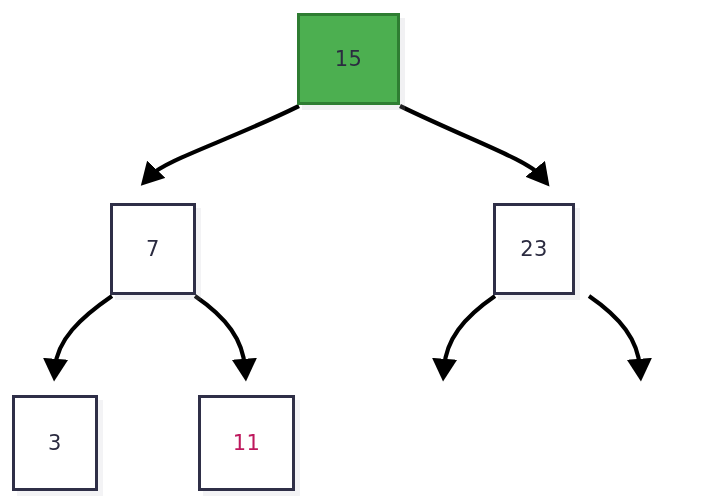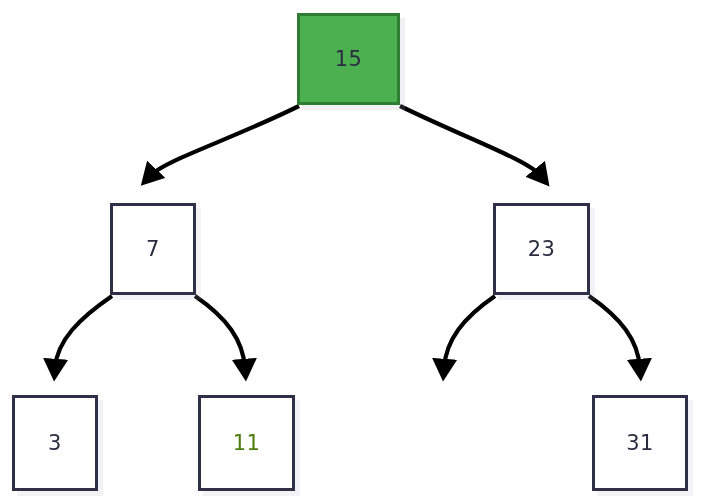--- a/index.html
+++ b/index.html
@@ -80,30 +80,27 @@
   </svg>
 
   <div class="node root" style="left: 297px; top: 13px; width: 103px; height: 92px; background: rgb(76, 175, 80); border-color: rgb(46, 125, 50);">
     <span class="node-label" style="color: rgb(43, 43, 64);">15</span>
   </div>
 
   <div class="node" style="left: 110px; top: 203px; width: 86px; height: 92px; background: rgb(255, 255, 255); border-color: rgb(47, 47, 71);">
     <span class="node-label" style="color: rgb(43, 43, 64);">7</span>
   </div>
 
-  <div class="node" style="left: 493px; top: 203px; width: 97px; height: 92px; background: rgb(255, 255, 255); border-color: rgb(47, 47, 71);">
+  <div class="node" style="left: 493px; top: 203px; width: 82px; height: 92px; background: rgb(255, 255, 255); border-color: rgb(47, 47, 71);">
     <span class="node-label" style="color: rgb(43, 43, 64);">23</span>
   </div>
 
   <div class="node" style="left: 12px; top: 395px; width: 86px; height: 96px; background: rgb(255, 255, 255); border-color: rgb(47, 47, 71);">
     <span class="node-label" style="color: rgb(43, 43, 64);">3</span>
   </div>
 
   <div class="node" style="left: 198px; top: 395px; width: 97px; height: 96px; background: rgb(255, 255, 255); border-color: rgb(47, 47, 71);">
-    <span class="node-label" style="color: #4d7c0f;">11</span>
+    <span class="node-label" style="color: #be185d;">11</span>
   </div>
 
 
-  <div class="node" style="left: 592px; top: 395px; width: 96px; height: 96px; background: rgb(255, 255, 255); border-color: rgb(47, 47, 71);">
-    <span class="node-label" style="color: rgb(43, 43, 64);">31</span>
-  </div>
 
 </div>
 
 </body></html>

